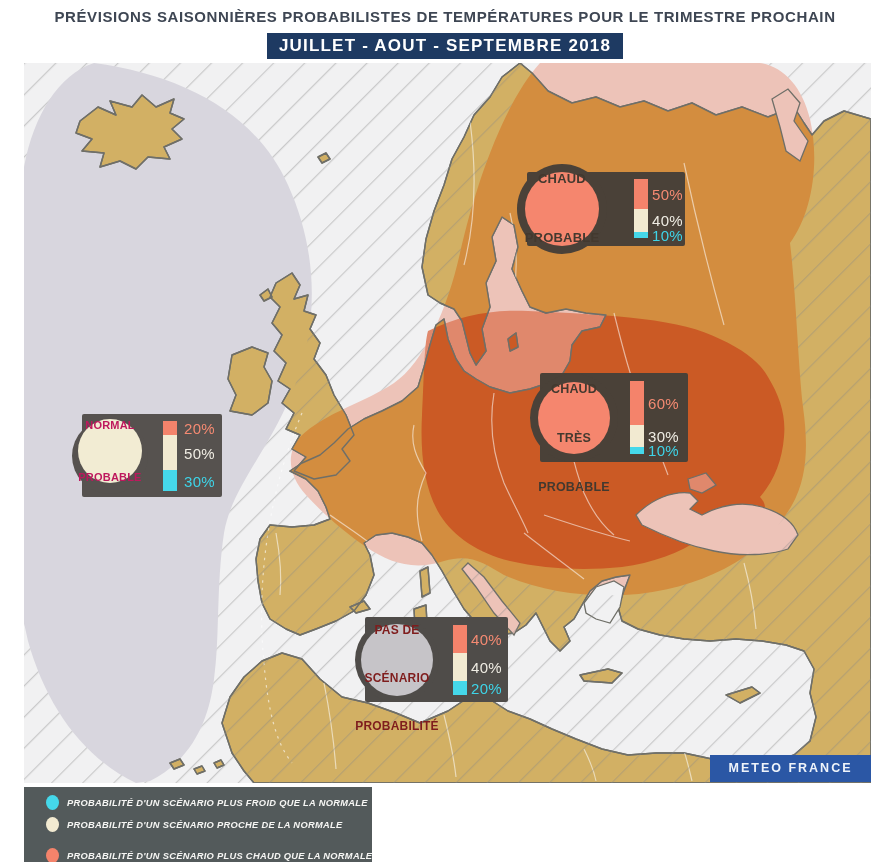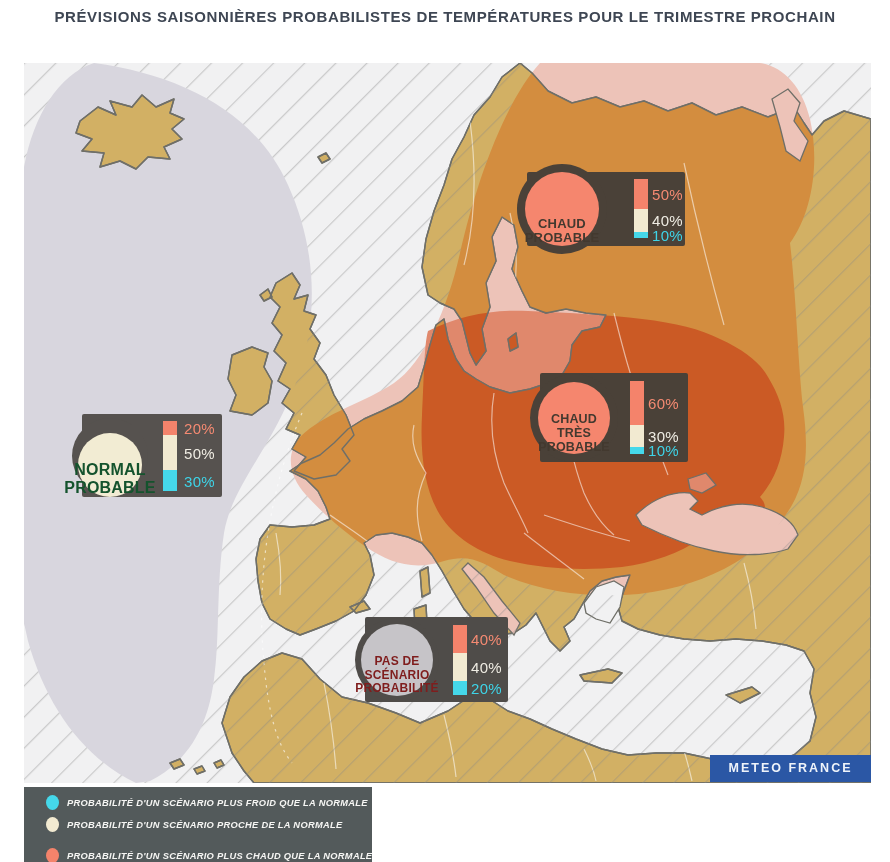--- a/index.html
+++ b/index.html
@@ -14,33 +14,34 @@
   .badge{position:absolute;left:710px;top:755px;width:161px;height:27px;line-height:27px;
          text-align:center;color:#eef3fa;font-size:12.5px;font-weight:bold;letter-spacing:2px;}
   .legend{position:absolute;left:24px;top:787px;width:348px;height:75px;}
   .legend-row{position:absolute;left:0;width:348px;height:16px;font-style:italic;}
   .legend-dot{position:absolute;left:22px;top:0;width:13px;height:15px;border-radius:50%;}
   .legend-label{position:absolute;left:43px;top:3px;color:#f6f6f4;font-size:9.3px;
                 font-weight:600;letter-spacing:.3px;white-space:nowrap;}
   .callout{position:absolute;border-radius:2px;}
   .callout-ring{position:absolute;border-radius:50%;}
   .callout-circle{position:absolute;border-radius:50%;display:flex;flex-direction:column;
-                  align-items:center;justify-content:flex-end;text-align:center;
-                  font-weight:bold;line-height:1.12;letter-spacing:.2px;}
+                  align-items:center;justify-content:space-between;text-align:center;
+                  font-weight:bold;line-height:1.12;letter-spacing:.2px;gap:35px;}
   .callout-bar{position:absolute;width:14px;overflow:hidden;}
   .callout-seg{width:14px;}
   .callout-val{position:absolute;transform:translateY(-50%);font-size:15px;font-weight:normal;
                letter-spacing:.3px;white-space:nowrap;}
 </style>
 </head>
 <body>
 
 <div class="page">
 
   <div class="title" style="color: rgb(62, 70, 83);">PRÉVISIONS SAISONNIÈRES PROBABILISTES DE TEMPÉRATURES POUR LE TRIMESTRE PROCHAIN</div>
+  <div class="banner" style="background-color: rgb(30, 58, 98);">JUILLET - AOUT - SEPTEMBRE 2018</div>
 
   <div class="map">
     <svg width="847" height="720" viewBox="0 0 847 720" xmlns="http://www.w3.org/2000/svg">
       <defs>
         <pattern id="hatch" width="22" height="22" patternUnits="userSpaceOnUse" patternTransform="rotate(45)">
           <line x1="0" y1="0" x2="0" y2="22" stroke="#8a8a8a" stroke-opacity="0.38" stroke-width="2.4"></line>
         </pattern>
         <path id="blob-grey" d="M70,0 C158,12 232,50 264,122 C294,188 296,262 268,330 C242,392 208,424 200,470 C192,524 196,574 190,616 C184,666 162,700 126,718 L112,720 C58,694 22,642 4,578 L0,560 L0,104 C10,52 34,12 70,0 Z"></path>
         <path id="blob-orange" d="M516,0 C480,40 452,120 436,190 C424,244 400,300 370,320 C344,338 300,350 276,374 C262,390 264,412 282,432 C300,452 322,470 342,484 C366,500 390,508 420,498 C446,490 460,500 480,512 C516,528 560,534 600,532 C640,530 672,520 700,506 C728,492 752,470 768,442 C784,414 784,380 779,344 C774,300 772,230 766,180 C788,150 796,100 786,56 C778,24 760,4 736,0 Z"></path>
         <path id="blob-red" d="M404,268 C436,252 470,246 504,248 C548,250 584,252 618,256 C652,260 676,266 696,276 C722,288 736,300 744,314 C756,334 762,352 760,374 C758,398 750,418 736,434 C748,446 738,466 718,472 C700,477 688,468 676,476 C656,490 628,500 598,504 C560,508 520,506 486,498 C454,490 430,474 416,452 C400,426 396,390 398,352 C400,316 400,282 404,268 Z"></path>
@@ -135,21 +136,21 @@
         <div class="legend-dot" style="background-color: rgb(242, 234, 209);"></div>
         <div class="legend-label">PROBABILITÉ D'UN SCÉNARIO PROCHE DE LA NORMALE</div>
       </div>
       <div class="legend-row" style="top: 61px; text-align: center;">
         <div class="legend-dot" style="background-color: rgb(244, 131, 107);"></div>
         <div class="legend-label">PROBABILITÉ D'UN SCÉNARIO  PLUS CHAUD QUE LA NORMALE</div>
       </div>
     </div>
 <div class="callout" style="left: 82px; top: 414px; width: 140px; height: 83px; background: rgb(86, 82, 79);">
       <div class="callout-ring" style="left: -10px; top: 3.5px; width: 76px; height: 76px; background: rgb(86, 82, 79);"></div>
-      <div class="callout-circle" style="left: -4px; top: 19px; width: 64px; height: 64px; background: rgb(242, 236, 211); color: #14532d; font-size: 16px;">
+      <div class="callout-circle" style="left: -4px; top: 5px; width: 64px; height: 64px; background: rgb(242, 236, 211); color: #be185d; font-size: 11px;">
         <div>NORMAL</div>
         <div>PROBABLE</div>
       </div>
       <div class="callout-val" style="left: 102px; top: 14px; color: rgb(245, 138, 114);">20%</div>
       <div class="callout-val" style="left: 102px; top: 38.5px; color: rgb(239, 236, 227);">50%</div>
       <div class="callout-val" style="left: 102px; top: 66.5px; color: rgb(62, 212, 232);">30%</div>
       <div class="callout-bar" style="left: 81px; top: 7px; height: 70px;">
         <div class="callout-seg" style="height: 14px; background: rgb(244, 131, 107);"></div>
         <div class="callout-seg" style="height: 35px; background: rgb(242, 234, 209);"></div>
         <div class="callout-seg" style="height: 21px; background: rgb(69, 216, 234);"></div>

